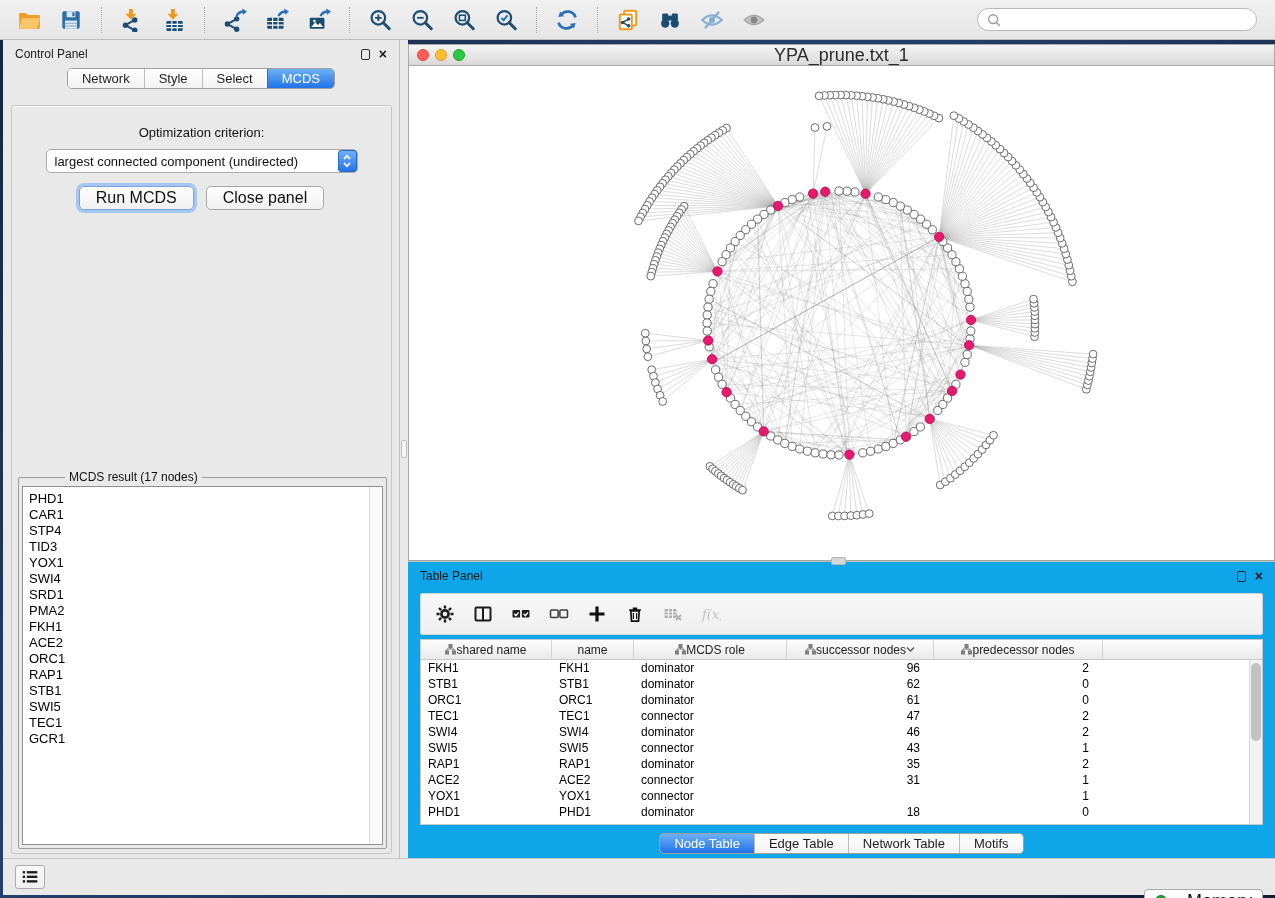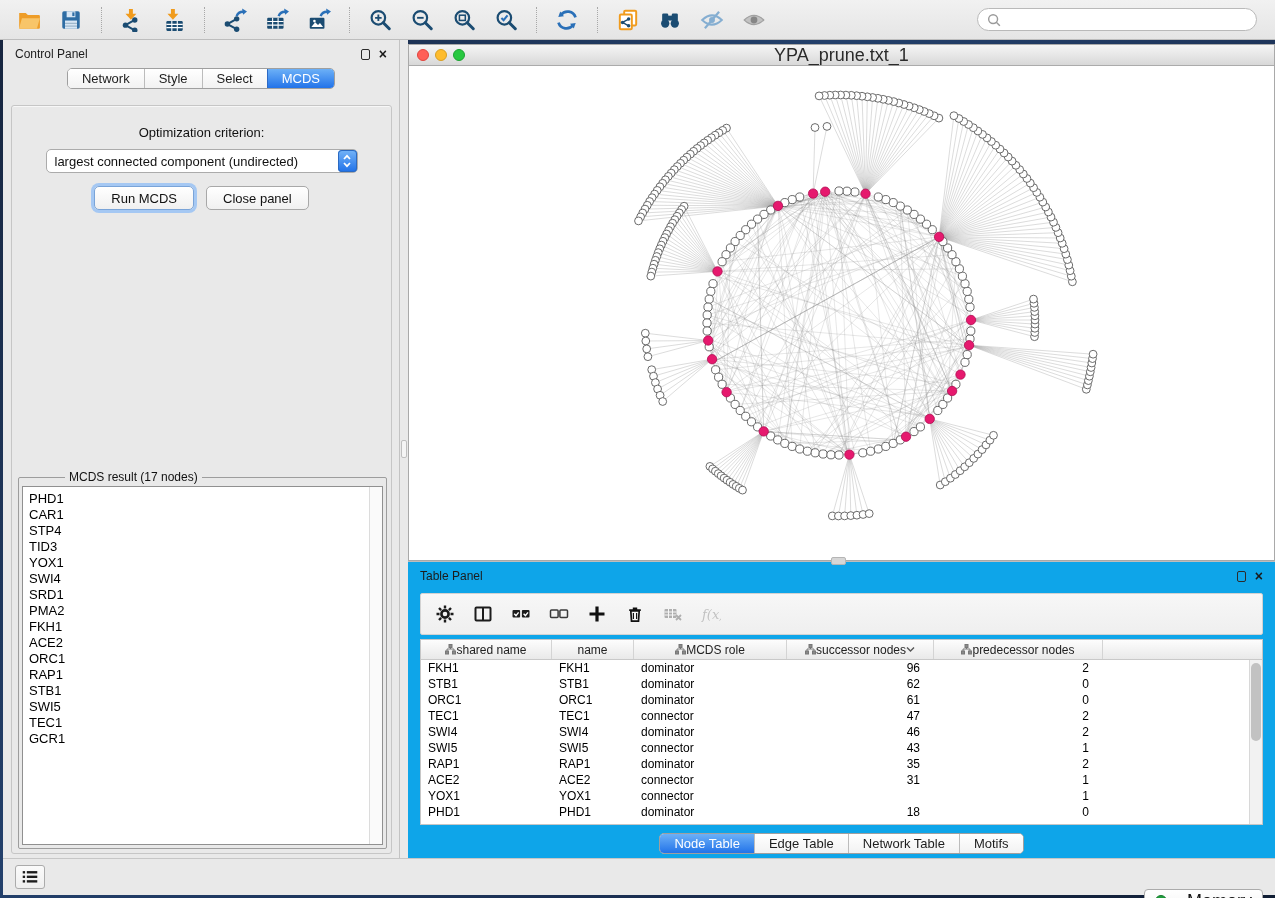--- a/index.html
+++ b/index.html
@@ -57,21 +57,21 @@
   }
   .combo-text { flex:1; padding:0 8px; font-size:13px; color:#111; white-space:nowrap; }
   .combo-step {
     width:19px; height:22px; margin-right:0px; border-radius:4px;
     background:linear-gradient(#74b4f8,#2071e8); display:flex; flex-direction:column;
     align-items:center; justify-content:center; box-shadow:inset 0 0 0 1px #2b6ac2;
   }
   .btn-row { display:flex; justify-content:center; gap:12px; margin-top:13px; }
   .pushbtn {
     height:24px; padding:0 16px; background:linear-gradient(#ffffff,#f0f0f0);
-    border:1px solid #a8a8a8; border-radius:5px; font-size:13px; color:#111;
+    border:1px solid #a8a8a8; border-radius:5px; font-size:16px; color:#111;
     display:flex; align-items:center; cursor:default; font-family:inherit;
   }
   .pushbtn.focused { box-shadow:0 0 0 3px #a5c8f3; border-color:#7aa4d8; }
   .mcds-fieldset {
     position:absolute; left:6px; top:371px; width:369px; height:372px;
     border:1px solid #9d9d9d; border-radius:2px;
   }
   .mcds-legend {
     position:absolute; top:-8px; left:6px; background:#e9e9e9; padding:0 4px; font-size:12px; color:#111;margin-left:40px;
   }

